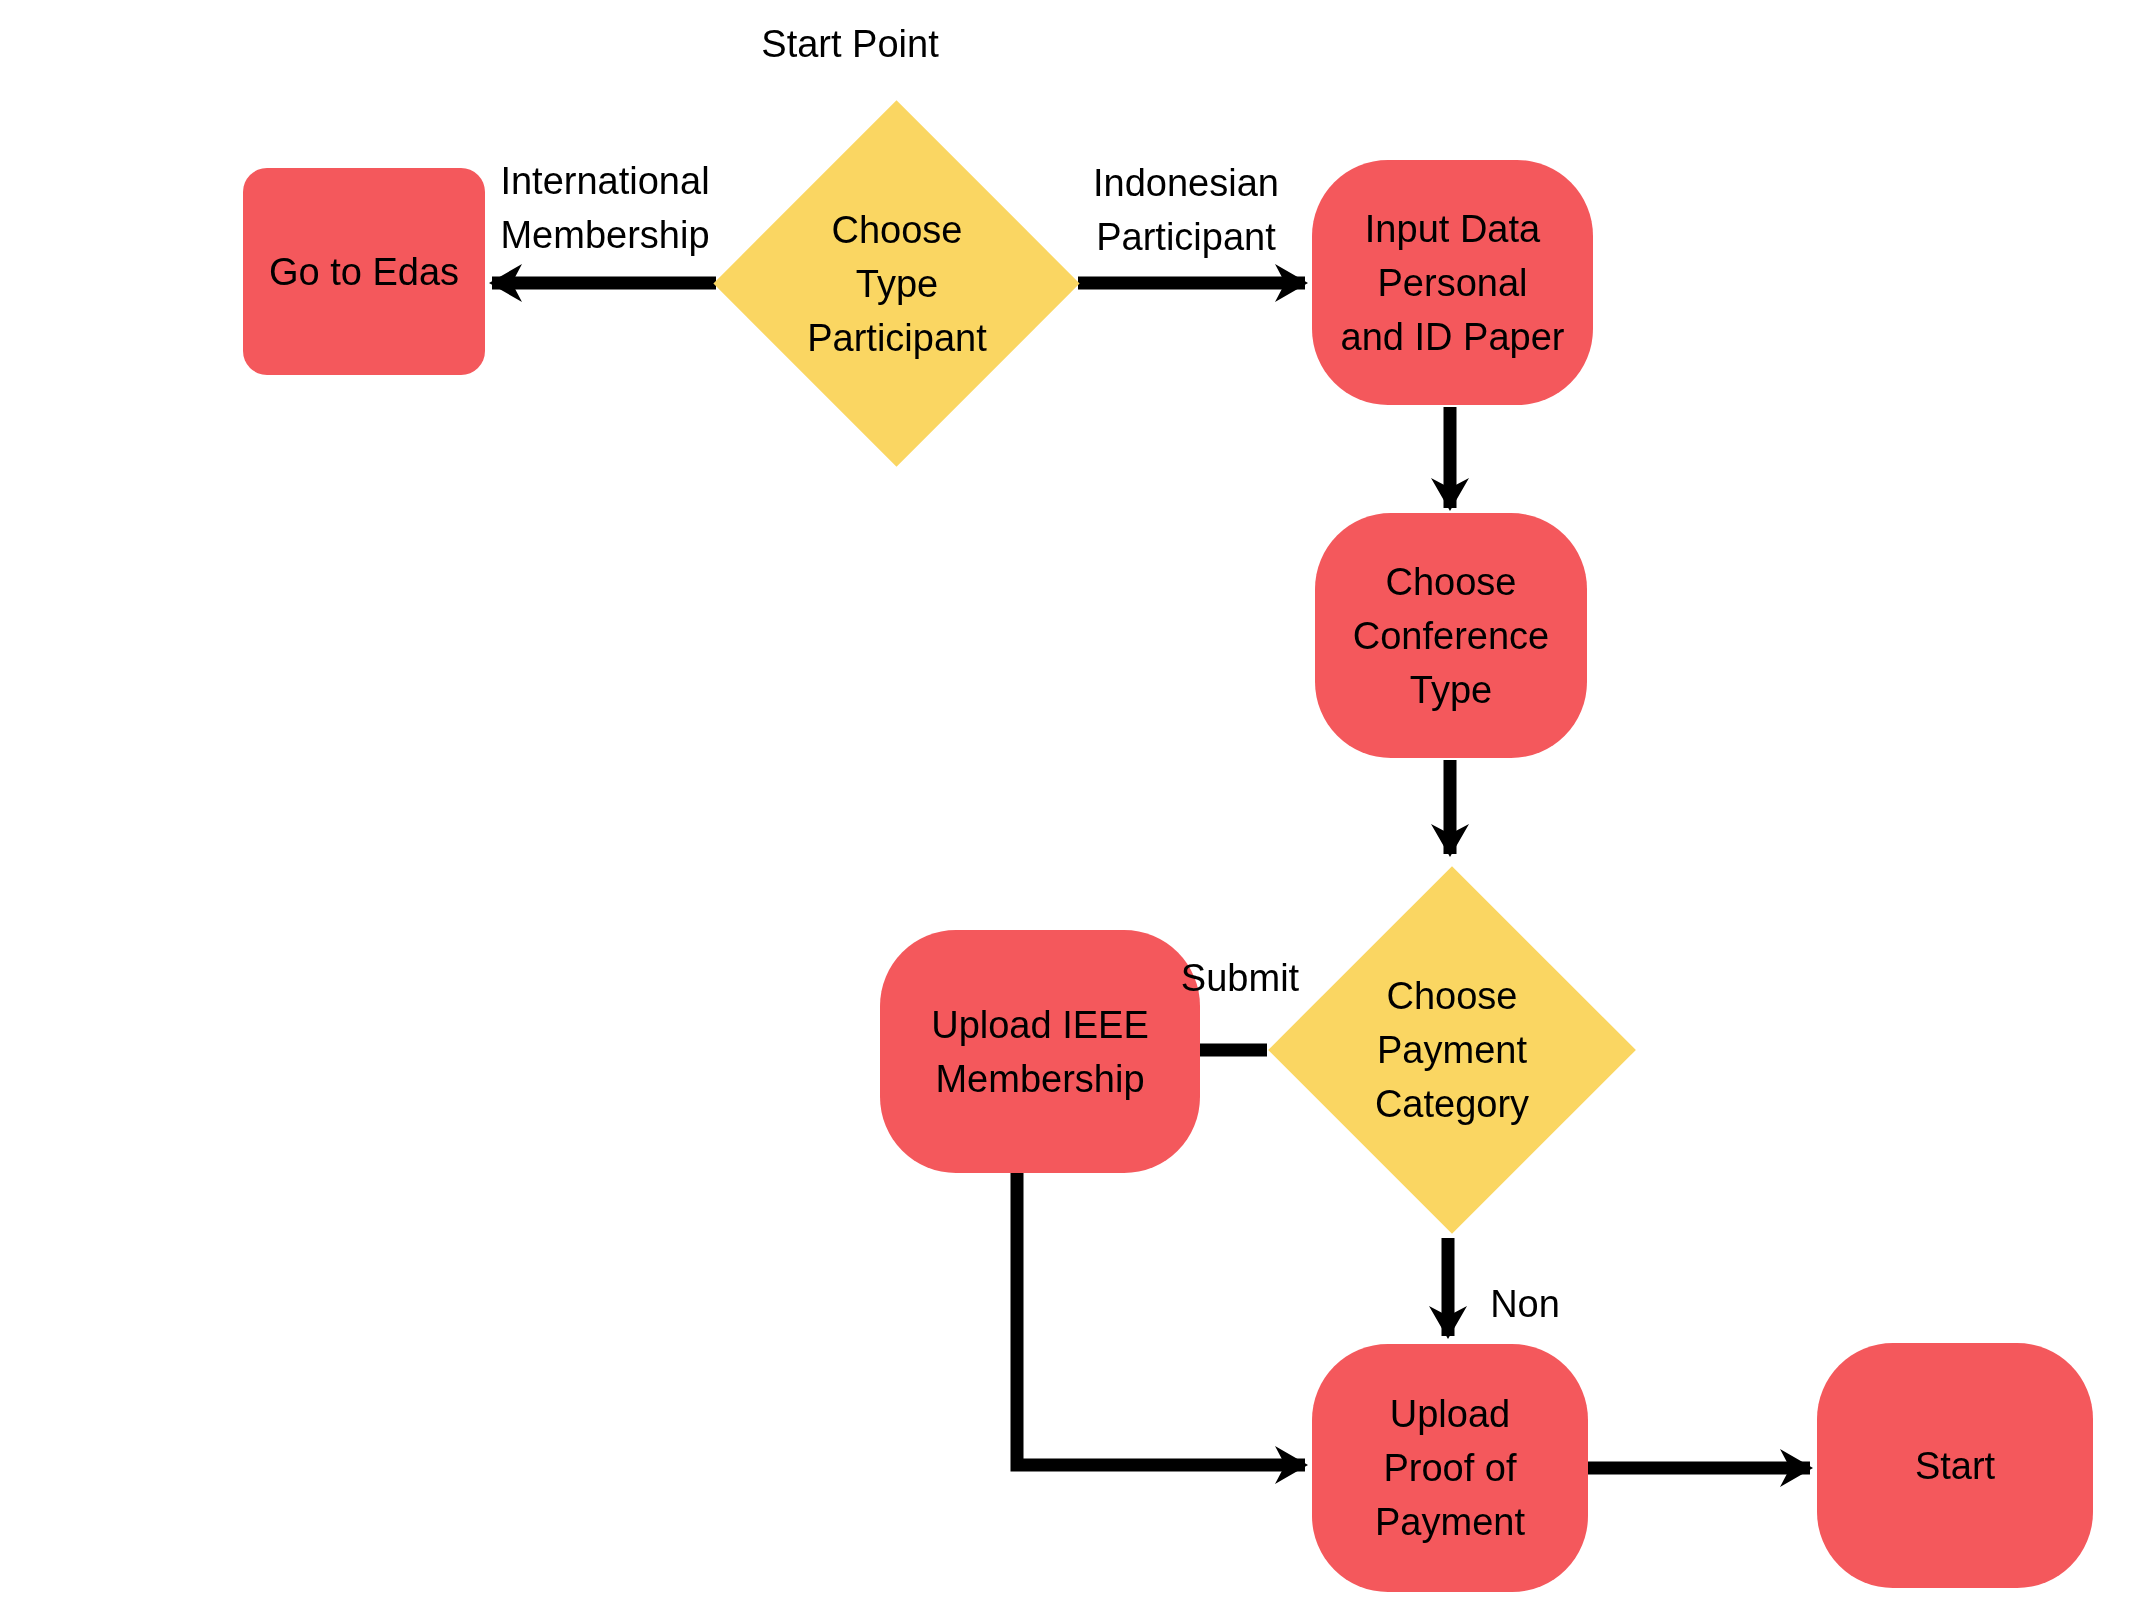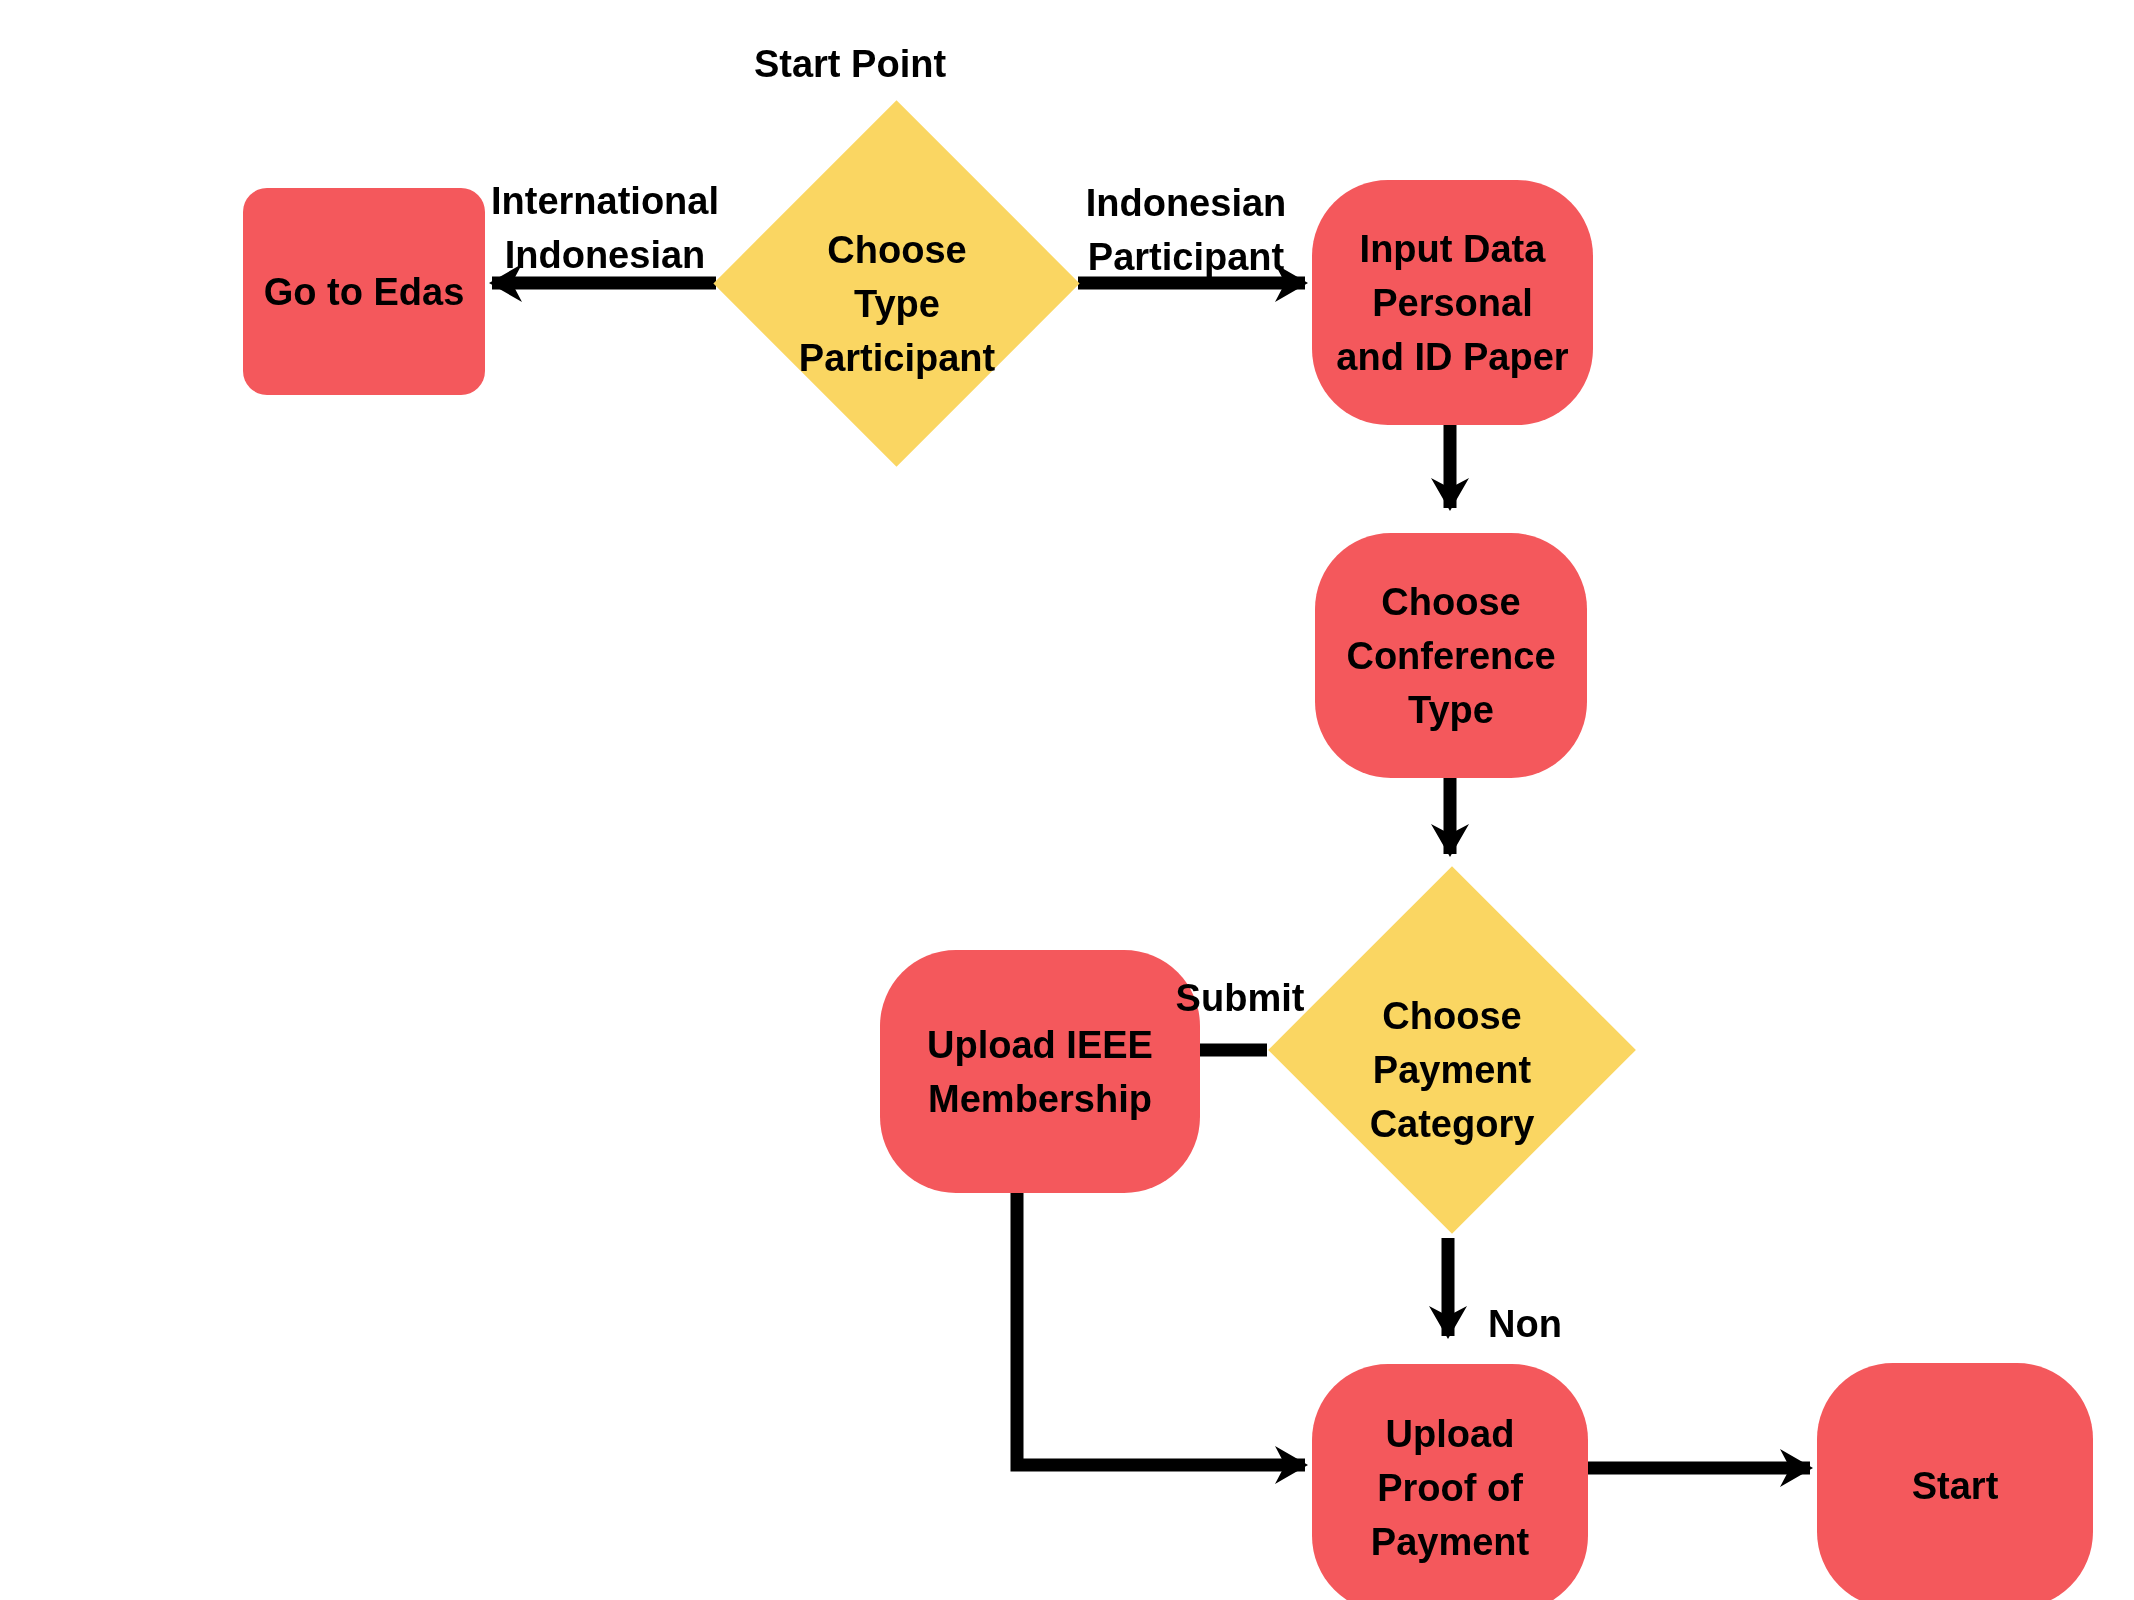--- a/index.html
+++ b/index.html
@@ -19,27 +19,26 @@
     --line: #000000;
     --ink: #000000;
   }
   #connectors {
     position: absolute;
     left: 0;
     top: 0;
   }
   .node, .edge-label, .diamond-label {
     position: absolute;
-    font-weight: bold;
+    font-weight: normal;
     color: var(--ink);
     text-align: center;
     white-space: pre-line;
     font-size: 38px;
     line-height: 54px;
-    margin-top: 20px;
   }
   .node {
     display: flex;
     align-items: center;
     justify-content: center;
     background: var(--red);
     border-radius: 76px;
   }
   .diamond {
     position: absolute;
@@ -114,19 +113,19 @@
 Type</div>
   <div class="node" id="node-upload-ieee">Upload IEEE
 Membership</div>
   <div class="node" id="node-upload-proof">Upload
 Proof of
 Payment</div>
   <div class="node" id="node-submit">Start</div>
 
   <div class="edge-label" id="label-start-point">Start Point</div>
   <div class="edge-label" id="label-international">International
-Indonesian</div>
+Membership</div>
   <div class="edge-label" id="label-indonesian">Indonesian
 Participant</div>
   <div class="edge-label" id="label-member">Submit</div>
   <div class="edge-label" id="label-non">Non</div>
 
 </div>
 
 </body></html>

